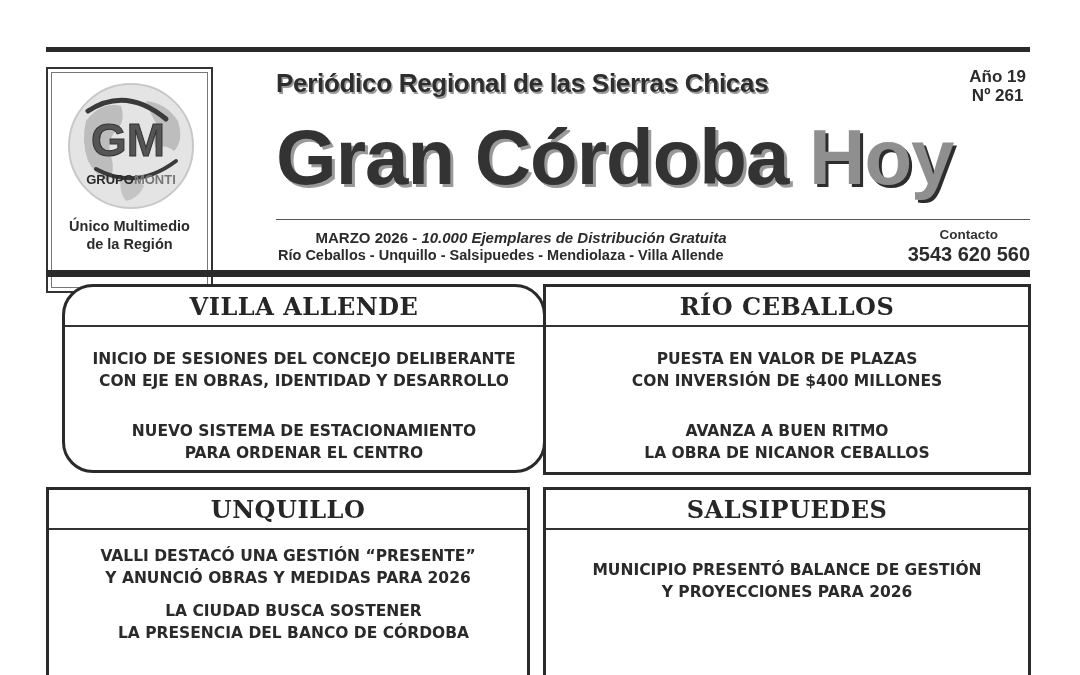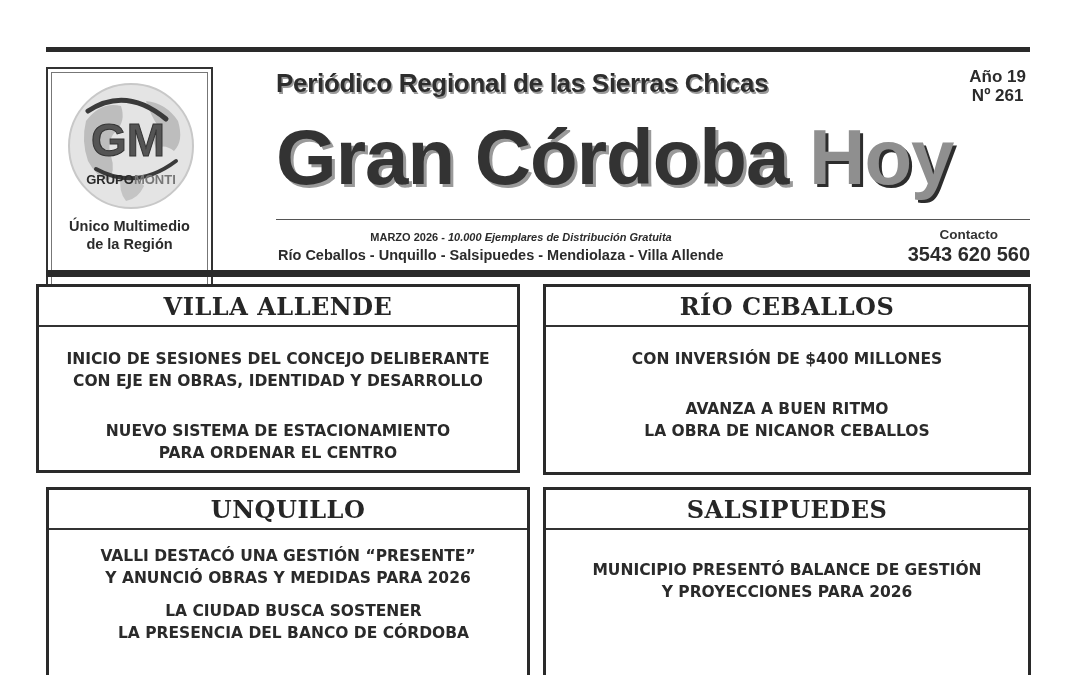--- a/index.html
+++ b/index.html
@@ -26,37 +26,37 @@
               line-height: 90px; letter-spacing: -1px; white-space: nowrap; }
   .masthead .dark { color: #333; text-shadow: 3px 3px 0 #9a9a9a; }
   .masthead .light { color: #8f8f8f; text-shadow: 3px 3px 0 #2d2d2d; }
 
   .issue { position: absolute; right: 54px; top: 67px; text-align: center; font-size: 17px;
            font-weight: bold; line-height: 19px; color: #2b2b2b; }
 
   .thin-rule { position: absolute; left: 276px; top: 219px; width: 754px; height: 1px; background: #555; }
 
   .dist { position: absolute; left: 276px; top: 230px; width: 490px; text-align: center;
-          font-size: 11px; font-weight: bold; line-height: 15px; color: #2b2b2b; }
+          font-size: 15px; font-weight: bold; line-height: 15px; color: #2b2b2b; }
   .dist em { font-style: italic; }
   .towns { position: absolute; left: 278px; top: 247px; font-size: 14.5px; font-weight: bold;
            color: #2b2b2b; white-space: nowrap; }
 
   .contact { position: absolute; right: 50px; top: 227px; text-align: right; }
   .contact-label { display: block; text-align: center; font-size: 13.5px; font-weight: bold; color: #333; }
   .contact-phone { display: block; font-size: 20px; font-weight: bold; color: #2b2b2b; line-height: 24px; }
 
   
   .section { position: absolute; border: 3px solid #2a2a2a; box-sizing: border-box; background: #fff; }
   .section-head { height: 38px; border-bottom: 2px solid #333; text-align: center;
                   font-family: "DejaVu Serif", serif; font-weight: bold; font-size: 24px;
                   line-height: 40px; color: #262626; letter-spacing: 0.5px; }
   .headline { text-align: center; font-family: "DejaVu Sans", sans-serif; font-weight: bold;
               font-size: 15.5px; line-height: 22px; color: #2a2a2a; white-space: nowrap; }
-  .sec-va { left: 36px; top: 284px; width: 484px; height: 189px; }
+  .sec-va { left: 62px; top: 284px; width: 484px; height: 189px; border-radius: 31px; }
   .sec-rc { left: 543px; top: 284px; width: 488px; height: 191px; }
   .sec-un { left: 46px; top: 487px; width: 484px; height: 200px; }
   .sec-sa { left: 543px; top: 487px; width: 488px; height: 200px; }
   .h1 { margin-top: 21px; }
   .h2 { margin-top: 28px; }
   .sec-un .h1, .sec-sa .h1 { margin-top: 15px; }
   .sec-sa .h1 { margin-top: 29px; }
   .sec-un .h2, .sec-sa .h2 { margin-top: 11px; padding-left: 11px; }
 </style>
 </head>
@@ -117,20 +117,21 @@
   </div>
   <div class="headline h2">
     <div>NUEVO SISTEMA DE ESTACIONAMIENTO</div>
     <div>PARA ORDENAR EL CENTRO</div>
   </div>
 </div>
 
 <div class="section sec-rc">
   <div class="section-head">RÍO CEBALLOS</div>
   <div class="headline h1">
+    <div>PUESTA EN VALOR DE PLAZAS</div>
     <div>CON INVERSIÓN DE $400 MILLONES</div>
   </div>
   <div class="headline h2">
     <div>AVANZA A BUEN RITMO</div>
     <div>LA OBRA DE NICANOR CEBALLOS</div>
   </div>
 </div>
 
 <div class="section sec-un">
   <div class="section-head">UNQUILLO</div>

